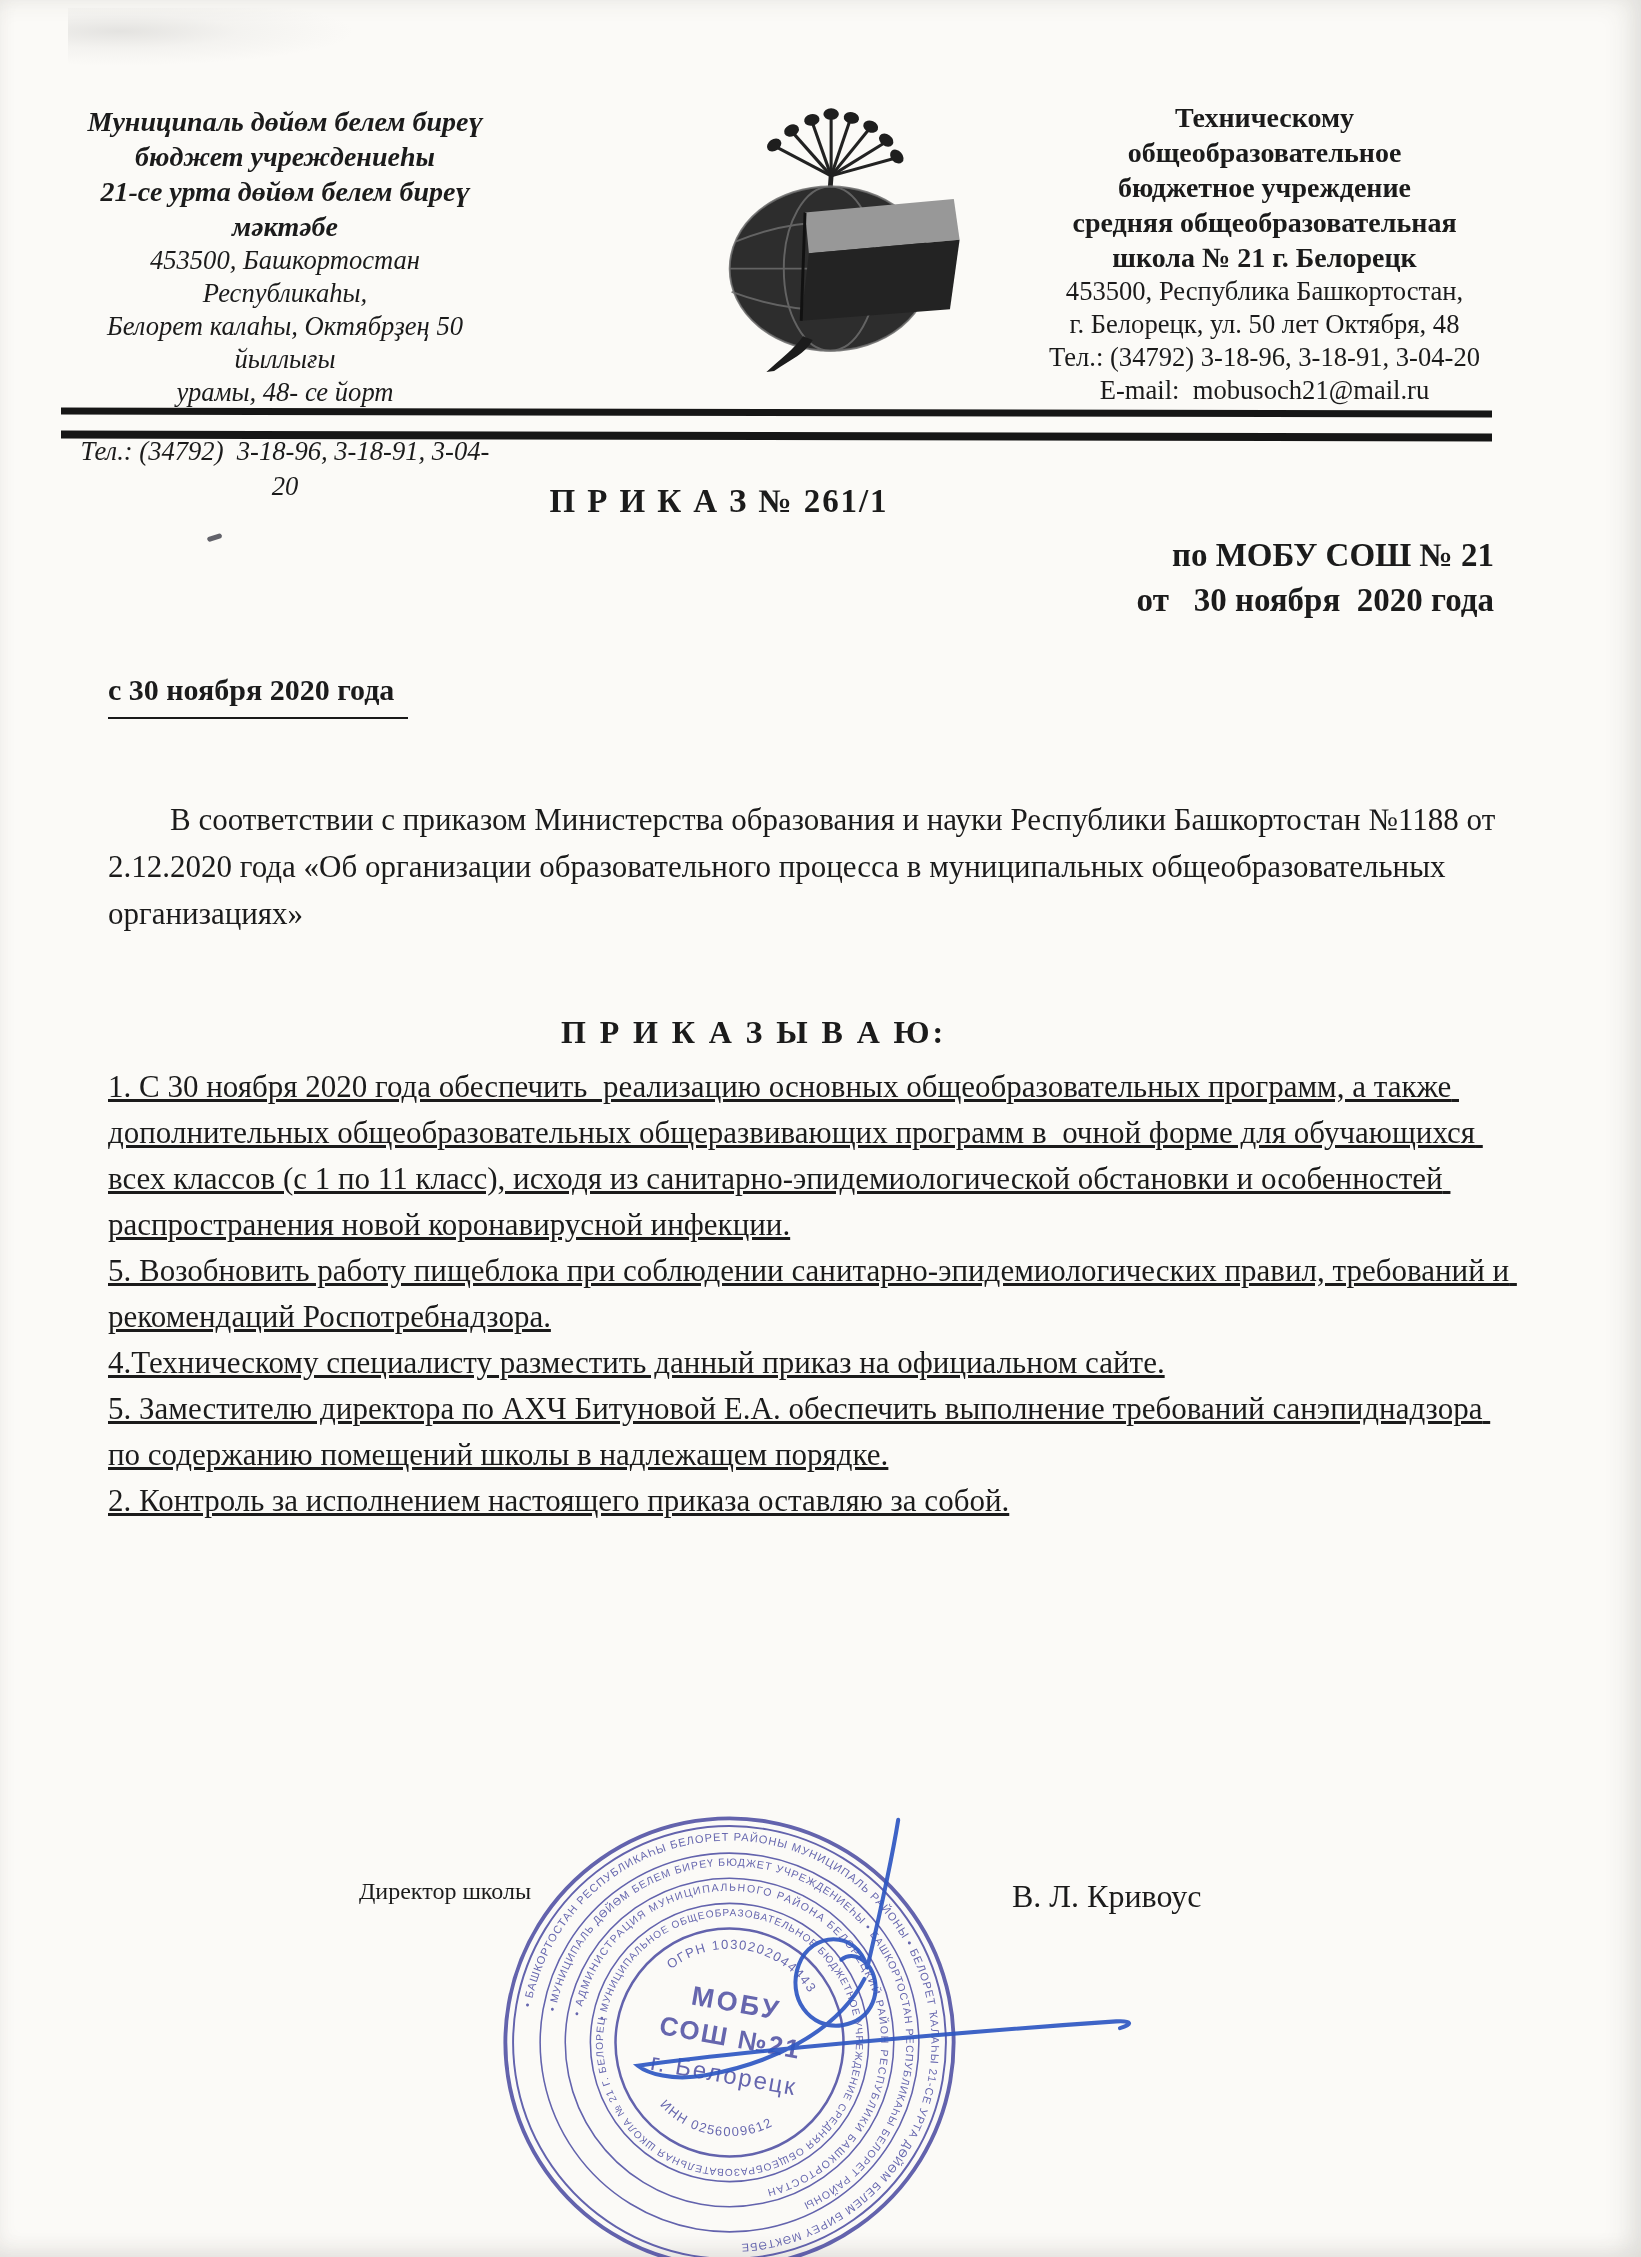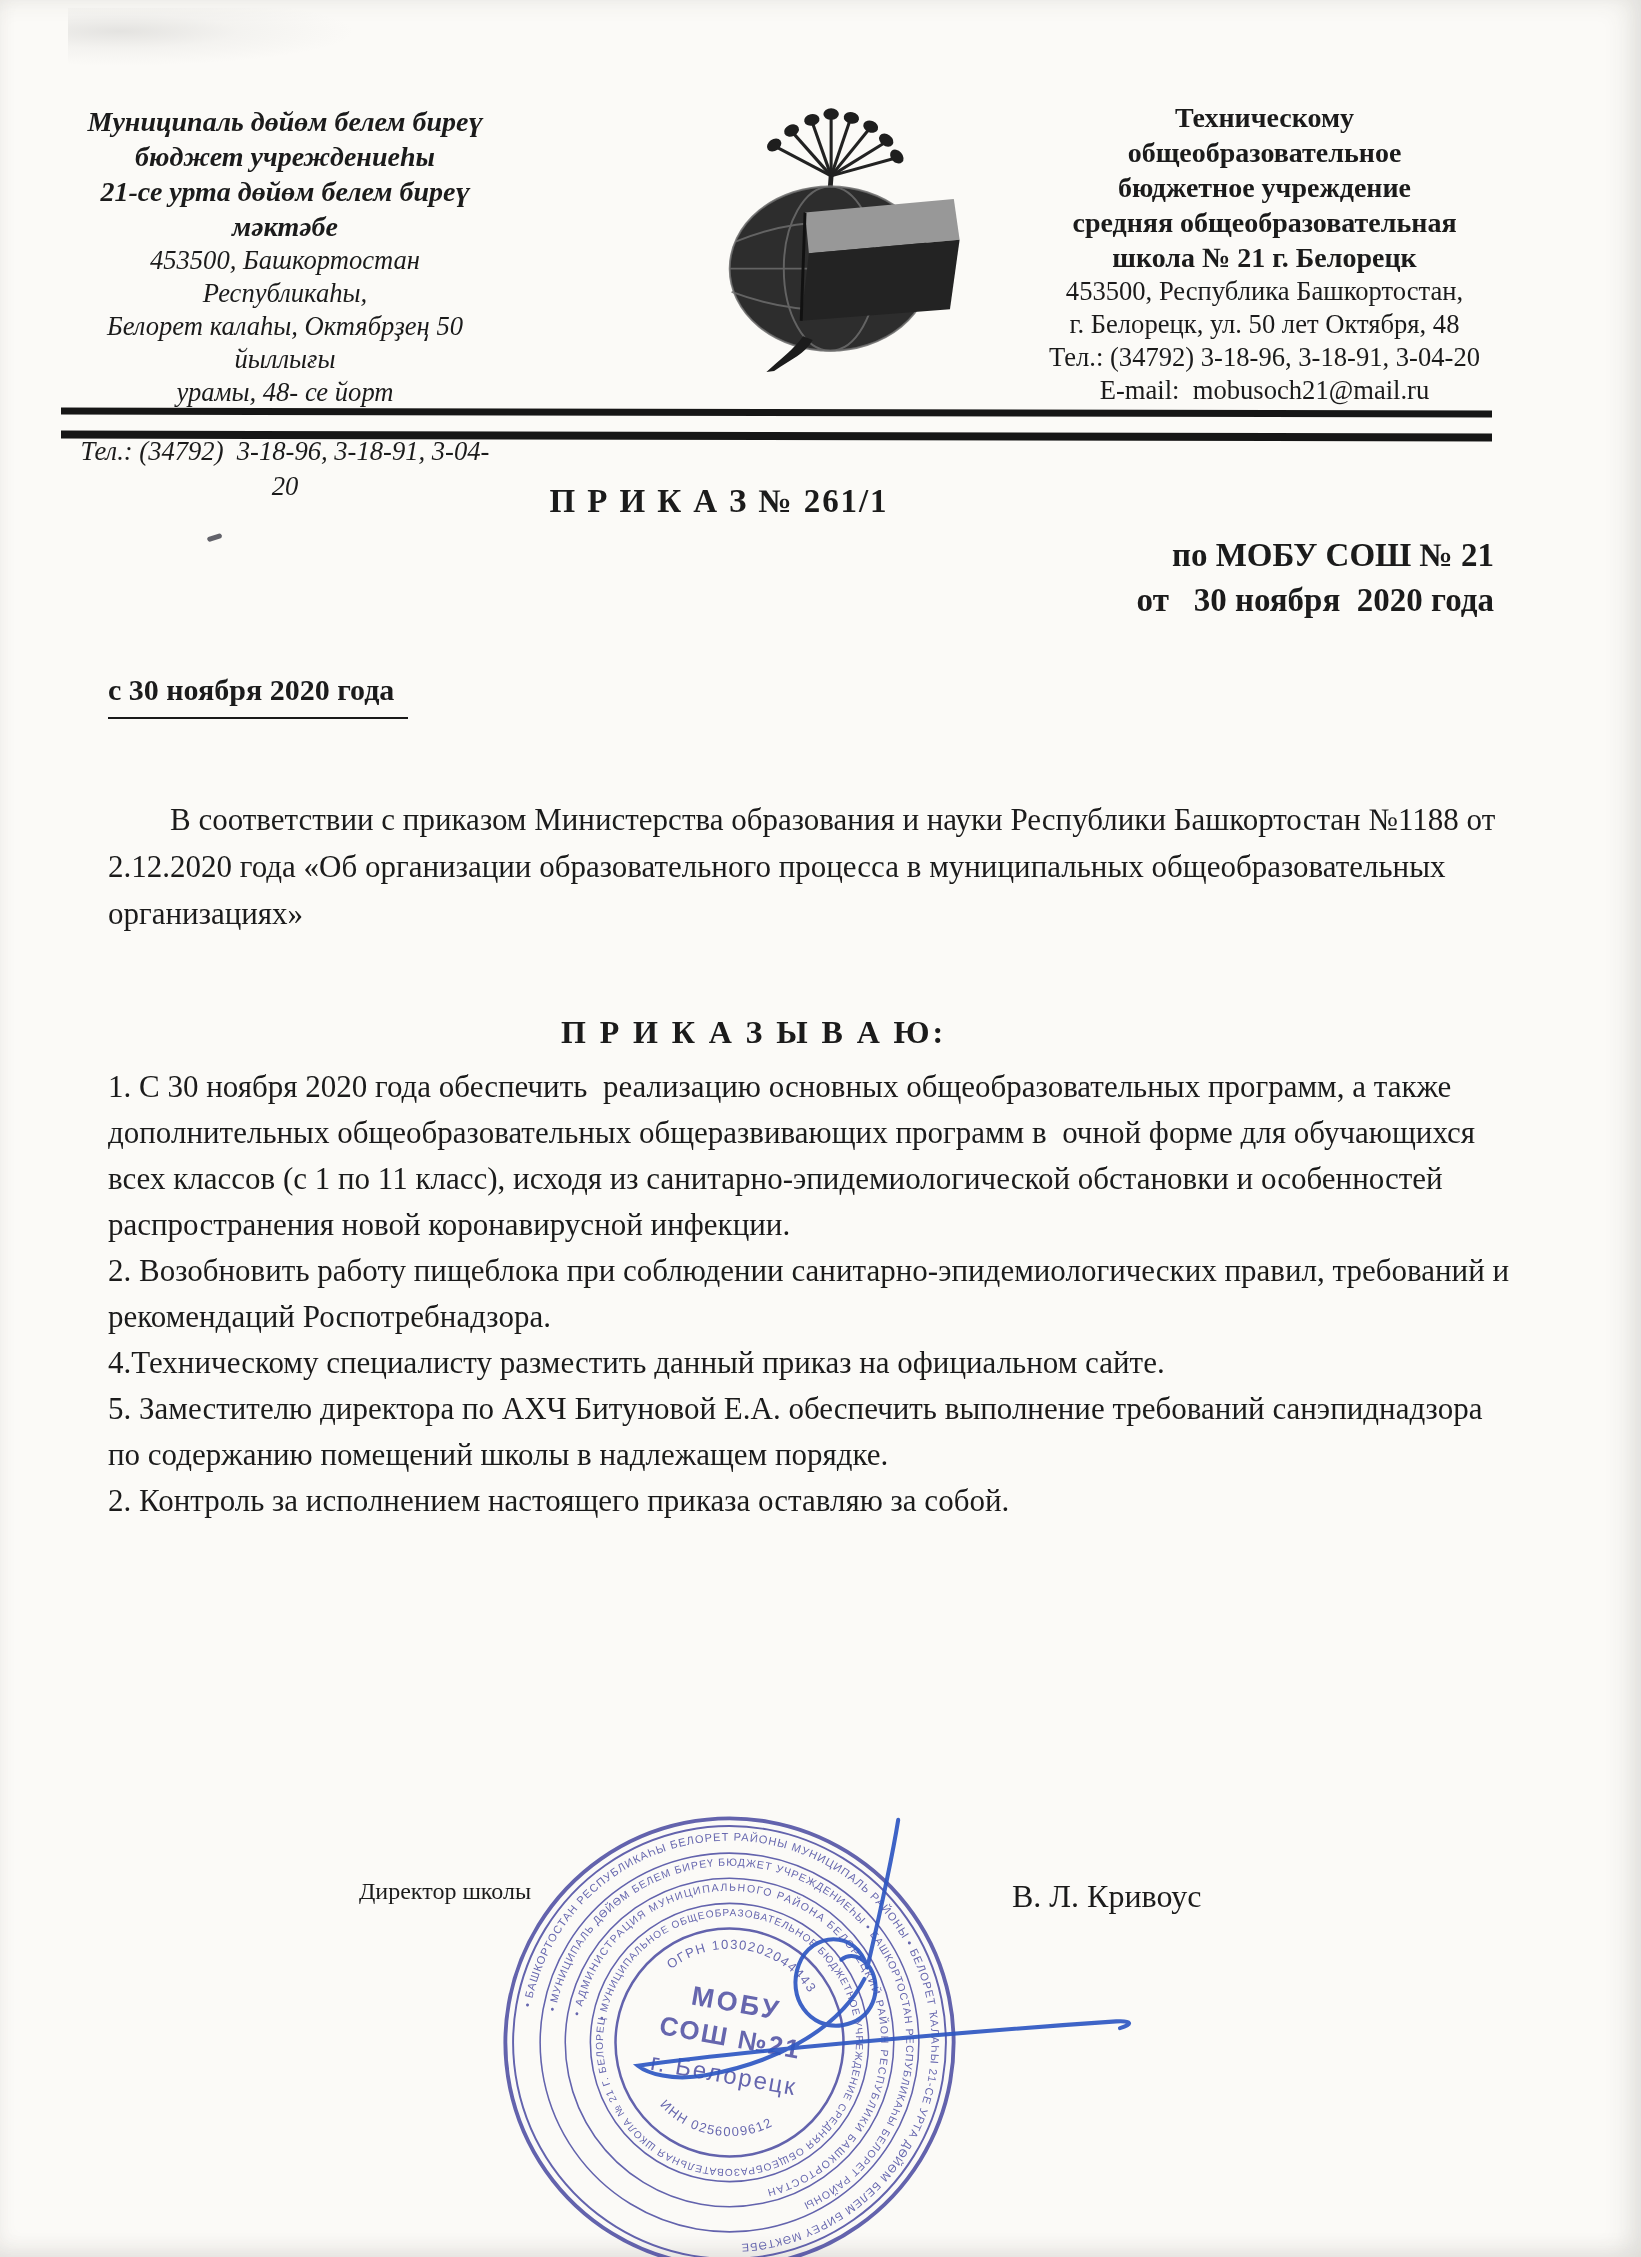--- a/index.html
+++ b/index.html
@@ -43,21 +43,21 @@
   .subject .u{display:inline-block;border-bottom:2.9px solid #191919;padding:0 13.5px 2.9px 0;}
 
   
   .preamble{left:108px;top:796px;width:1412px;font-size:31px;line-height:47px;
     text-indent:62px;}
 
   
   .directive{left:406px;top:1014px;width:695px;text-align:center;
     font-weight:bold;font-size:32px;letter-spacing:2.9px;}
   .items{left:108px;top:1064px;width:1412px;font-size:31px;line-height:46px;}
-  .items p{margin:0;}
+  .items p{margin:0;text-decoration:underline;}
 
   
   .sig-role{left:359px;top:1878px;font-size:24px;}
   .sig-name{left:1012px;top:1878px;font-size:32px;}
 
   .stamp-wrap{left:488px;top:1801px;width:483px;height:483px;opacity:.92;}
   .stamp-wrap svg{display:block;}
   .stamp-text{font-family:"Liberation Sans","DejaVu Sans",sans-serif;}
 
   .sign-wrap{left:541px;top:1815px;width:618px;height:270px;}
@@ -152,21 +152,21 @@
   <div class="abs subject">
     <div><span class="u">с 30 ноября 2020 года</span></div>
   </div>
 
   <div class="abs preamble pre">В соответствии с приказом Министерства образования и науки Республики Башкортостан №1188 от 2.12.2020 года «Об организации образовательного процесса в муниципальных общеобразовательных организациях»</div>
 
   <div class="abs directive pre">П Р И К А З Ы В А Ю:</div>
 
   <div class="abs items">
     <p class="pre">1. С 30 ноября 2020 года обеспечить  реализацию основных общеобразовательных программ, а также дополнительных общеобразовательных общеразвивающих программ в  очной форме для обучающихся всех классов (с 1 по 11 класс), исходя из санитарно-эпидемиологической обстановки и особенностей распространения новой коронавирусной инфекции.</p>
-    <p class="pre">2. Возобновить работу пищеблока при соблюдении санитарно-эпидемиологических правил, требований и рекомендаций Роспотребнадзора.</p>
+    <p class="pre">5. Возобновить работу пищеблока при соблюдении санитарно-эпидемиологических правил, требований и рекомендаций Роспотребнадзора.</p>
     <p class="pre">4.Техническому специалисту разместить данный приказ на официальном сайте.</p>
     <p class="pre">5. Заместителю директора по АХЧ Битуновой Е.А. обеспечить выполнение требований санэпиднадзора по содержанию помещений школы в надлежащем порядке.</p>
     <p class="pre">2. Контроль за исполнением настоящего приказа оставляю за собой.</p>
   </div>
 
   <div class="abs sig-role">Директор школы</div>
   <div class="abs sig-name">В. Л. Кривоус</div>
 
   <div class="abs stamp-wrap">
     <svg width="483" height="483" viewBox="-250 -250 500 500" class="stamp-text">

